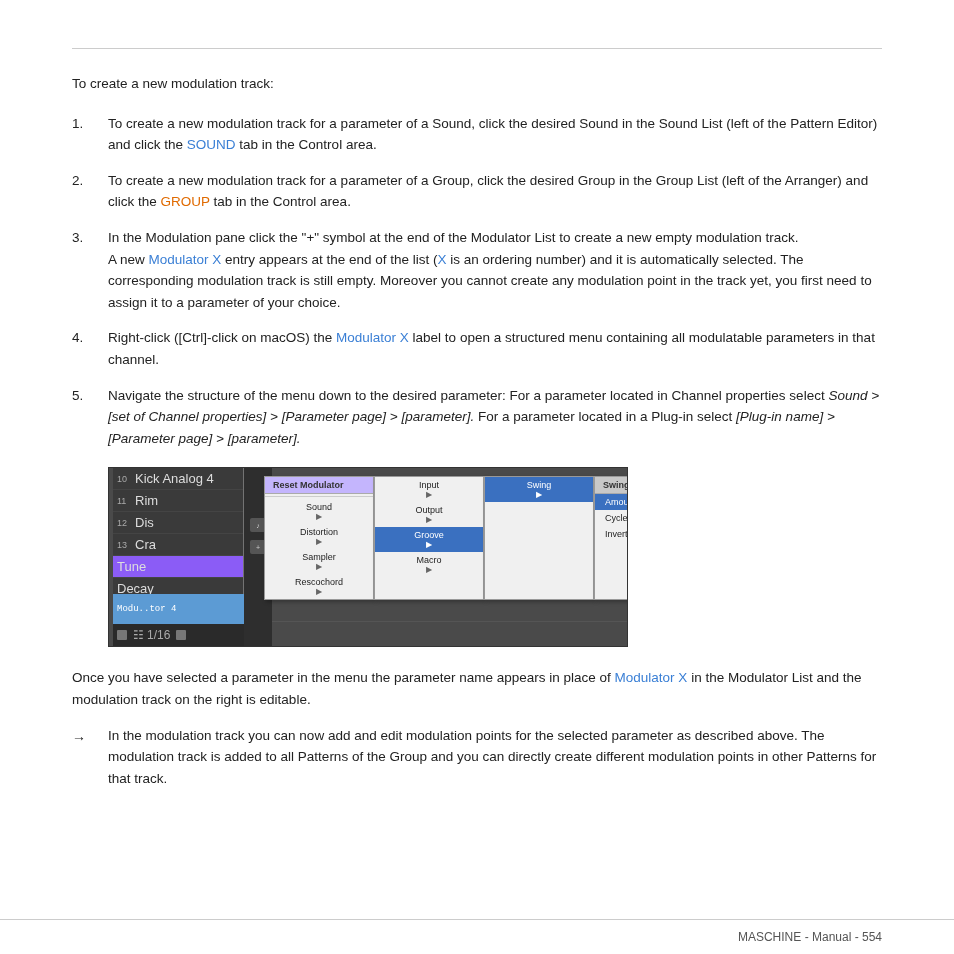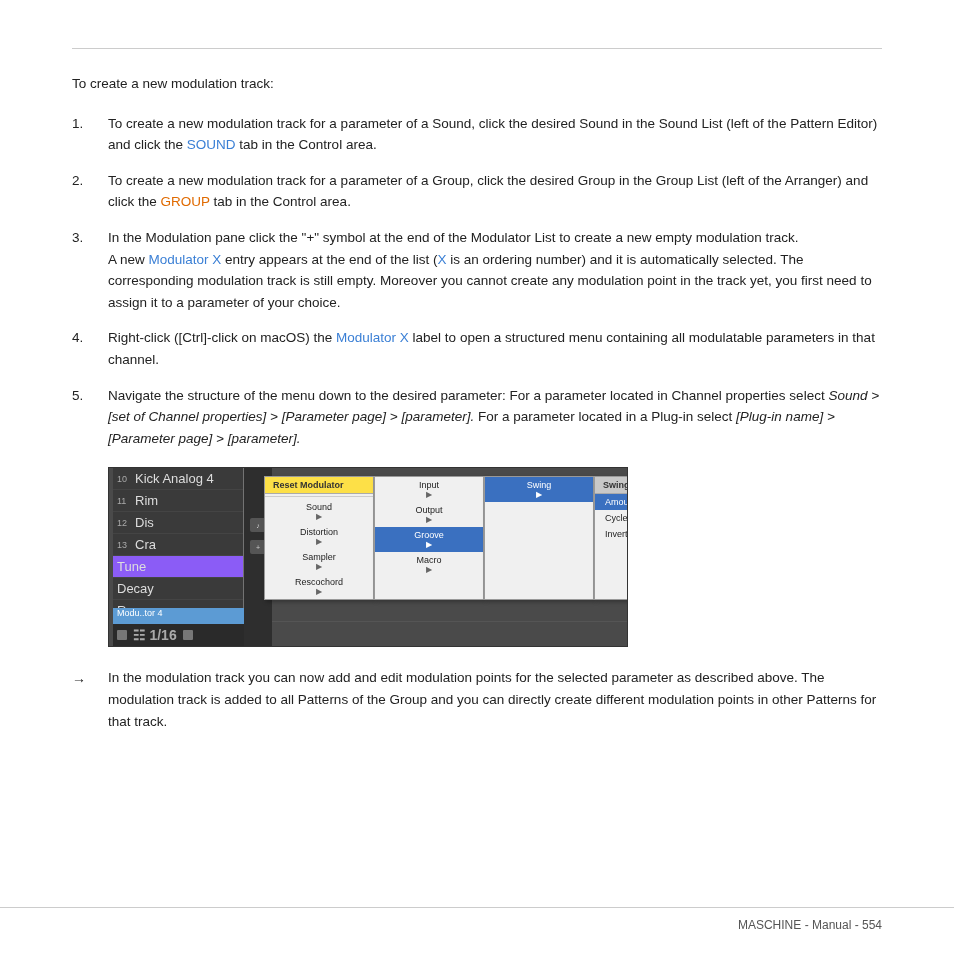--- a/index.html
+++ b/index.html
@@ -120,49 +120,50 @@
     .track-row.highlight {
       background: #8b5cf6;
     }
 
     
     .modulator-row {
       position: absolute;
       bottom: 22px;
       left: 0;
       width: 135px;
-      height: 16px;
+      height: 30px;
       background: #5c9bd4;
       display: flex;
+      align-items: center;
       padding: 0 4px;
       font-size: 9px;
       color: #fff;
+      font-family: Liberation Mono, monospace;
     }
     .bottom-toolbar {
       position: absolute;
       bottom: 0;
       left: 0;
       width: 135px;
       height: 22px;
       background: #2a2a2a;
       display: flex;
       align-items: center;
       padding: 0 4px;
       gap: 6px;
     }
     .tb-icon {
       width: 10px;
       height: 10px;
       background: #777;
       border-radius: 1px;
     }
     .tb-text {
-      font-size: 14px;
+      font-size: 12px;
       color: #aaa;
-      font-weight: bold;
     }
 
     
     .left-icons {
       position: absolute;
       left: 135px;
       top: 0;
       width: 28px;
       height: 100%;
       background: #2e2e2e;
@@ -193,21 +194,21 @@
       gap: 0;
     }
 
     .menu-panel {
       background: #f0f0f0;
       border: 1px solid #999;
       min-width: 110px;
       box-shadow: 2px 2px 4px rgba(0,0,0,0.3);
     }
     .menu-header {
-      background: #fde047;
+      background: #c4b5fd;
       padding: 3px 8px;
       font-size: 9px;
       color: #333;
       font-weight: bold;
       border-bottom: 1px solid #aaa;
     }
     .menu-item {
       padding: 3px 8px;
       font-size: 9px;
       color: #222;
@@ -277,21 +278,21 @@
     }
     .arrow-list li .arrow-sym {
       min-width: 36px;
       font-size: 14px;
       color: #222;
     }
 
     
     .footer {
       position: absolute;
-      bottom: 12px;
+      bottom: 0;
       left: 0;
       right: 0;
       padding: 10px 72px;
       border-top: 1px solid #ccc;
       display: flex;
       justify-content: flex-end;
       font-size: 12px;
       color: #555;
     }
 
@@ -483,20 +484,23 @@
           </div>
           <div class="swing-item">
             <span>Invert</span>
           </div>
         </div>
       </div>
 
     </div>
   </div>
 
+  <p class="caption-text">
+    Once you have selected a parameter in the menu the parameter name appears in place of <span class="link-blue">Modulator X</span> in the Modulator List and the modulation track on the right is editable.
+  </p>
 
   <ul class="arrow-list">
     <li>
       <span class="arrow-sym">→</span>
       <span>
         In the modulation track you can now add and edit modulation points for the selected parameter as described above. The modulation track is added to all Patterns of the Group and you can directly create different modulation points in other Patterns for that track.
       </span>
     </li>
   </ul>
 

